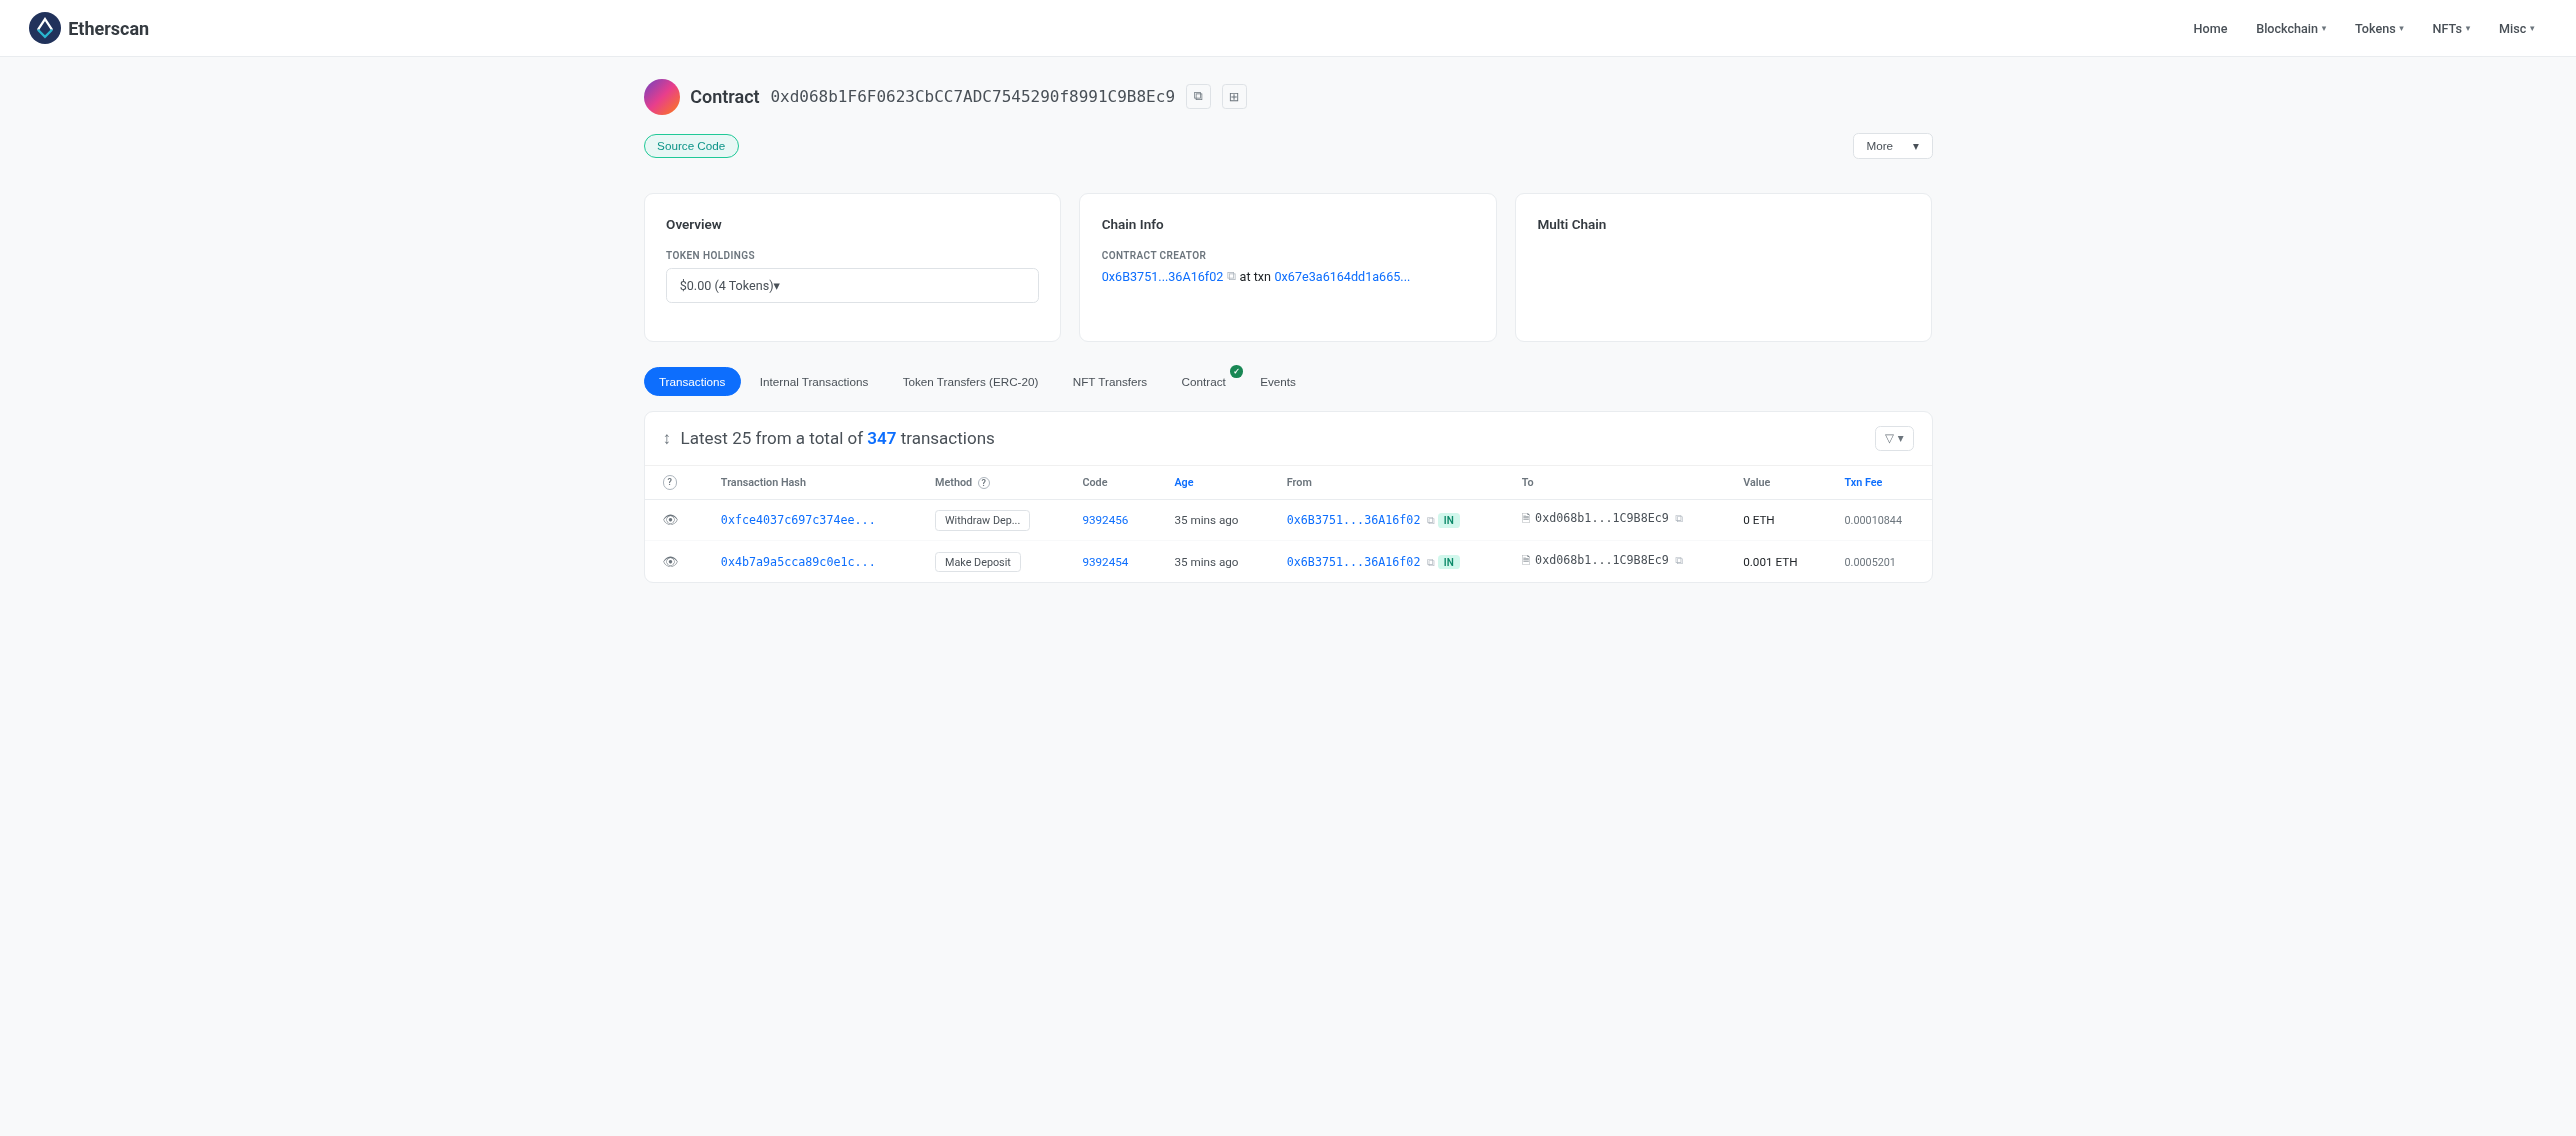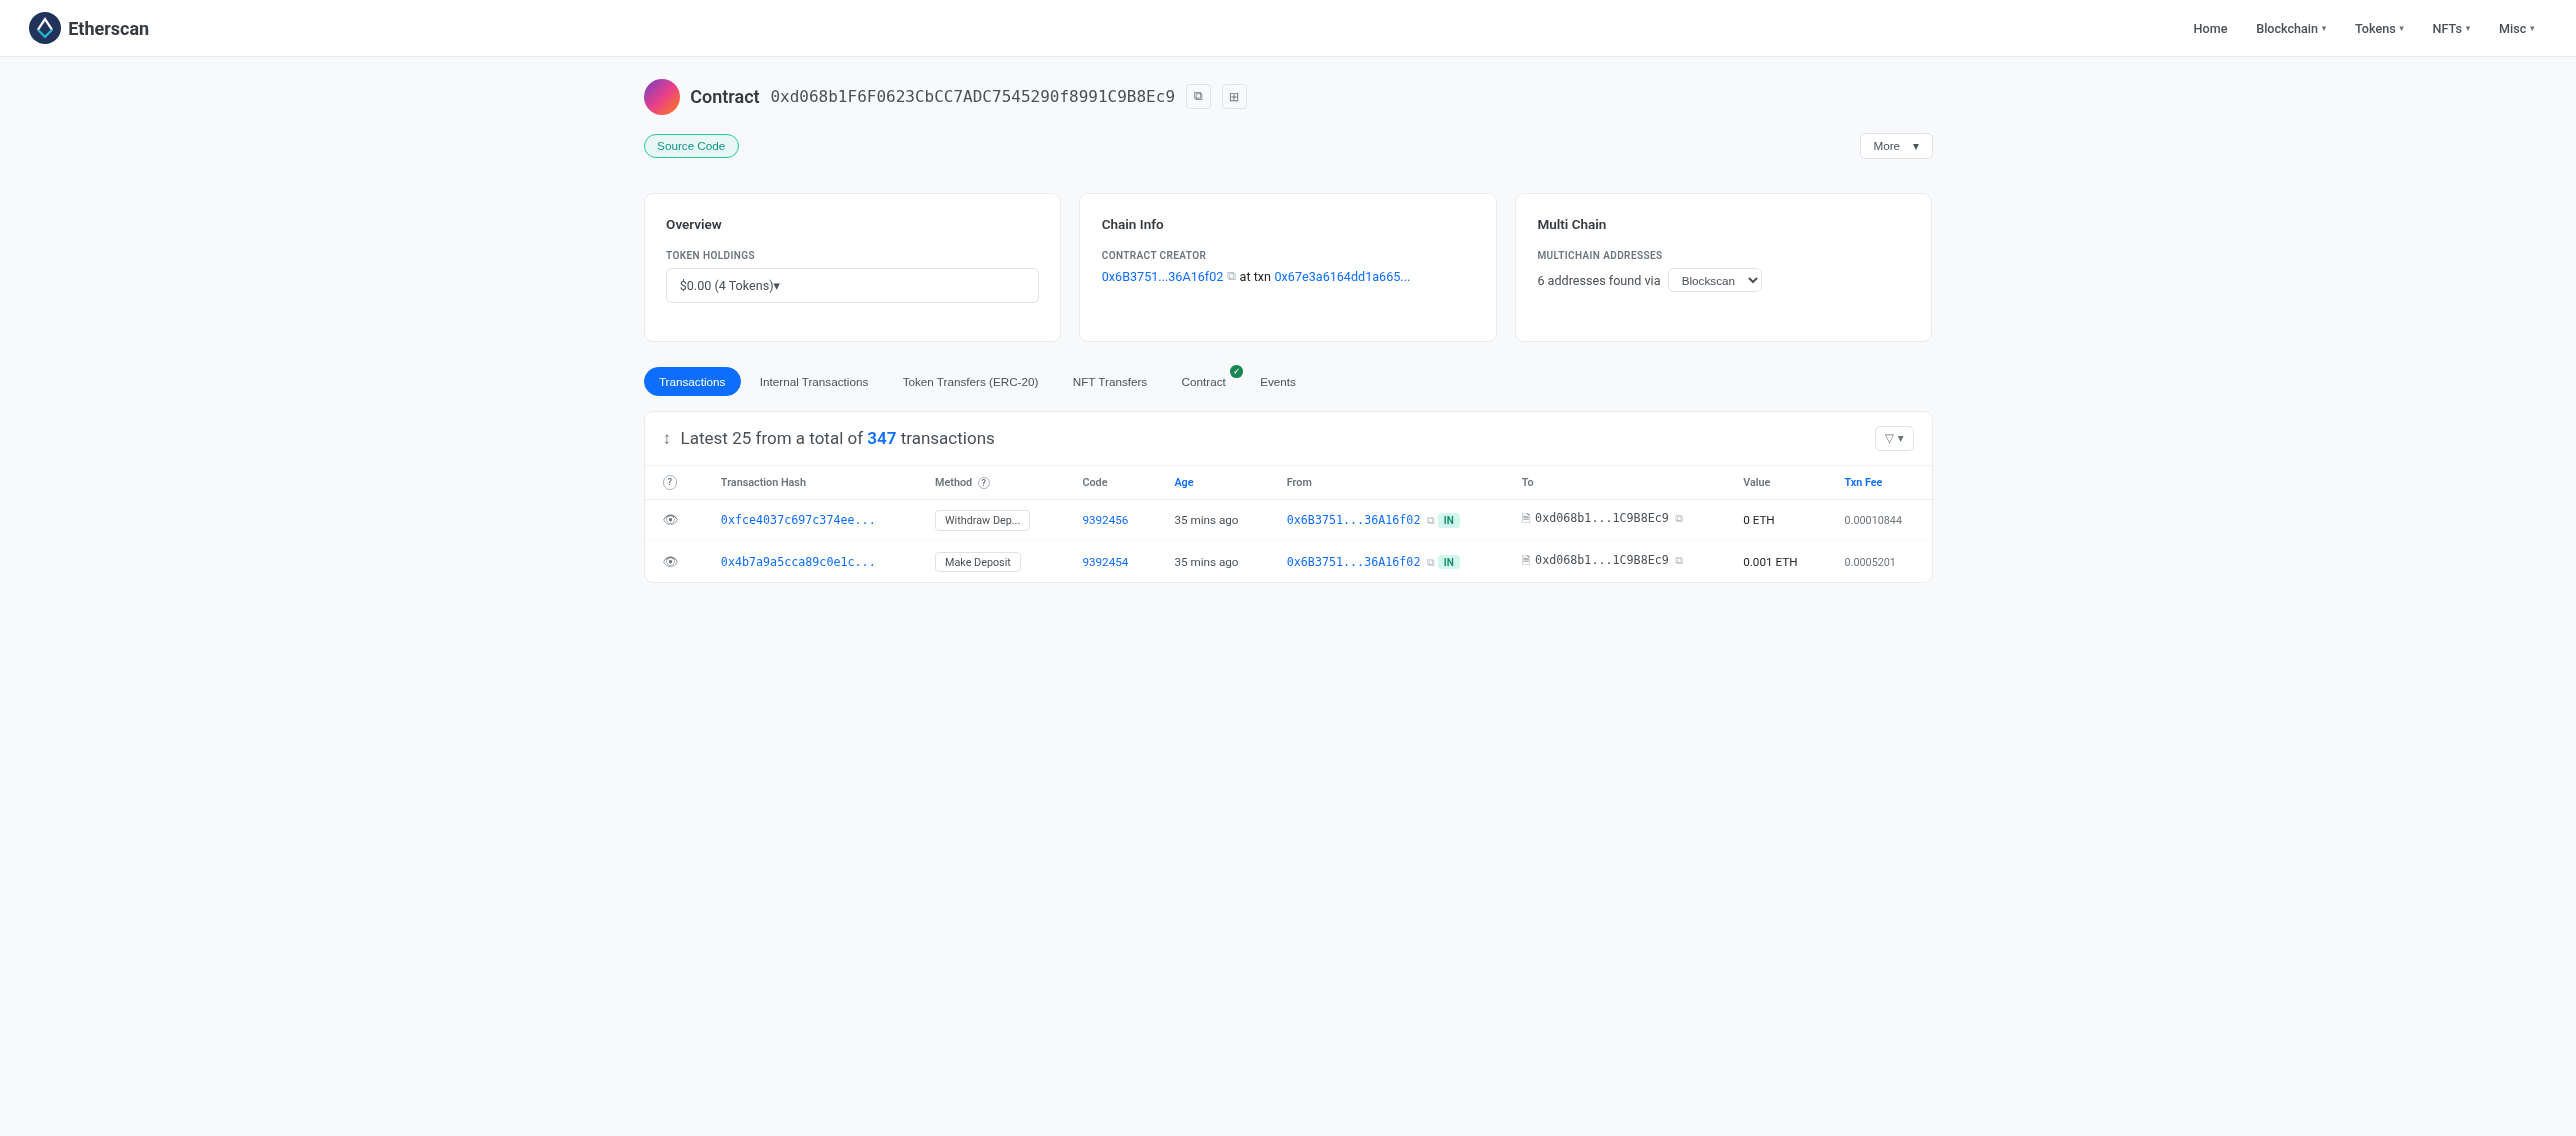--- a/index.html
+++ b/index.html
@@ -20,21 +20,21 @@
     
     .contract-header { display: flex; align-items: center; gap: 10.8px; margin-bottom: 18px; }
     .contract-avatar { width: 36px; height: 36px; border-radius: 50%; background: linear-gradient(135deg, #6f42c1, #e83e8c, #fd7e14); flex-shrink: 0; }
     .contract-label { font-size: 18px; font-weight: 600; color: #343a40; }
     .contract-address { font-size: 16px; color: #495057; font-family: monospace; }
     .icon-btn { background: none; border: 0.9px solid #dee2e6; border-radius: 3.6px; width: 25px; height: 25px; cursor: pointer; display: flex; align-items: center; justify-content: center; color: #6c757d; font-size: 12.6px; }
 
     
     .tag-bar { display: flex; align-items: center; justify-content: space-between; margin-bottom: 34px; }
     .source-code-badge { background: #e8f7f5; border: 0.9px solid #20c997; color: #0d9488; border-radius: 18px; padding: 4.5px 12.6px; font-size: 11.7px; font-weight: 500; cursor: pointer; }
-    .more-btn { border: 0.9px solid #dee2e6; background: #fff; border-radius: 5.4px; padding: 5.4px 12.6px; font-size: 11.7px; color: #495057; cursor: pointer; display: flex; align-items: center; gap: 13px; }
+    .more-btn { border: 0.9px solid #dee2e6; background: #fff; border-radius: 5.4px; padding: 5.4px 12.6px; font-size: 11.7px; color: #495057; cursor: pointer; display: flex; align-items: center; gap: 20px; }
 
     
     .cards-row { display: grid; grid-template-columns: 1fr 1fr 1fr; gap: 18px; margin-bottom: 25px; }
     .card { background: #fff; border: 0.9px solid #e9ecef; border-radius: 9px; padding: 21.6px; }
     .card-title { font-size: 13.5px; font-weight: 600; color: #343a40; margin-bottom: 18px; }
     .card-label { font-size: 10px; font-weight: 600; color: #6c757d; text-transform: uppercase; letter-spacing: 0.4px; margin-bottom: 7.2px; }
     .card-value { font-size: 12.6px; color: #212529; display: flex; align-items: center; gap: 5.4px; }
     .eth-diamond { color: #6c757d; font-size: 14.4px; }
     .card-section { margin-bottom: 16px; }
     .token-holdings-box { border: 0.9px solid #dee2e6; border-radius: 5.4px; padding: 9px 12.6px; display: flex; align-items: center; justify-content: flex-start; color: #495057; font-size: 12.6px; cursor: pointer; }
@@ -153,29 +153,20 @@
           <a class="link">0x6B3751...36A16f02</a>
           <span style="color:#adb5bd; cursor:pointer;">⧉</span>
           <span>at txn</span>
           <a class="link">0x67e3a6164dd1a665...</a>
         </div>
       </div>
     </div>
 
     <div class="card">
       <div class="card-title">Multi Chain</div>
-      <div class="card-section">
-        <div class="card-label">MULTICHAIN ADDRESSES</div>
-        <div class="multichain-row">
-          <span>6 addresses found via</span>
-          <select class="blockscan-select">
-            <option>Blockscan</option>
-          </select>
-        </div>
-      </div>
     </div>
   </div>
 
   <div class="tabs-bar">
     <button class="tab active">
       <span>Transactions</span>
     </button>
     <button class="tab">
       <span>Internal Transactions</span>
     </button>

